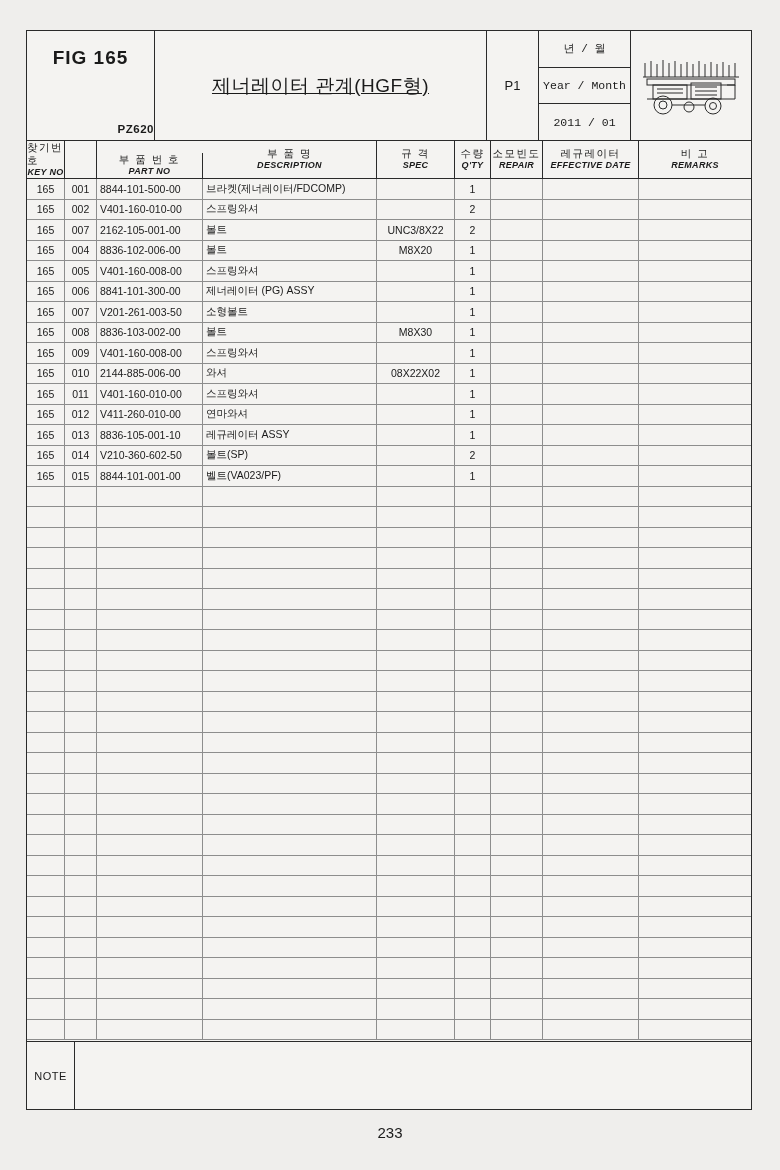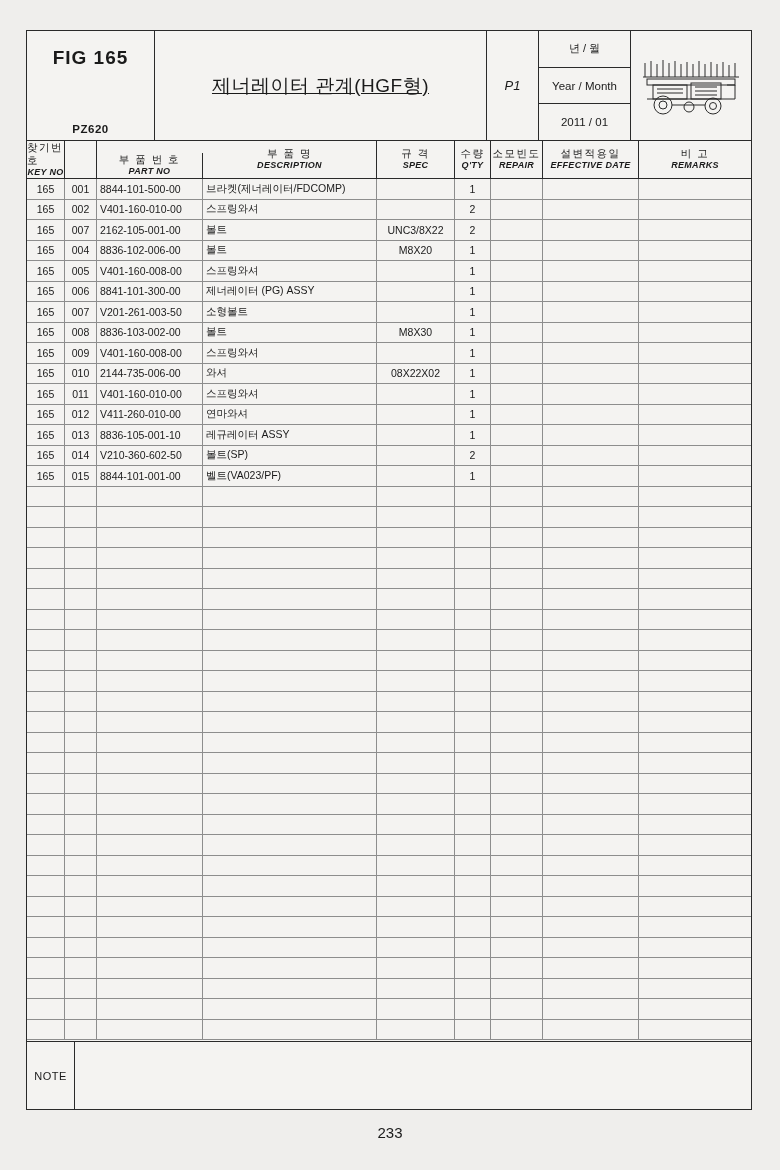--- a/index.html
+++ b/index.html
@@ -36,21 +36,21 @@
     text-align:center;
     font-size:19px;
     font-weight:bold;
     letter-spacing:1px;
     margin-top:16px;
   }
   .fig-model{
     position:absolute;
     bottom:5px;
     width:100%;
-    text-align:center;
+    text-align:right;
     font-size:11.5px;
     font-weight:bold;
     letter-spacing:0.5px;
   }
   .hdr-title{
     flex:1;
     border-right:1px solid #2a2a2a;
     display:flex;
     align-items:center;
     justify-content:center;
@@ -60,28 +60,28 @@
     text-decoration:underline;
   }
   .hdr-page{
     width:52px;
     border-right:1px solid #2a2a2a;
     display:flex;
     align-items:center;
     justify-content:center;
     font-size:13px;
     box-sizing:border-box;
-    font-style:italic;
   }
   .hdr-date{
     width:92px;
     border-right:1px solid #2a2a2a;
     display:flex;
     flex-direction:column;
     box-sizing:border-box;
+    font-family:Liberation Mono, monospace;
   }
   .hdr-date div{
     flex:1;
     display:flex;
     align-items:center;
     justify-content:center;
     font-size:11.5px;
   }
   .hdr-date .d1{border-bottom:1px solid #2a2a2a;font-size:11px;}
   .hdr-date .d2{border-bottom:1px solid #2a2a2a;font-size:11.5px;}
@@ -240,21 +240,21 @@
     </div>
     <div class="c-qty">
       <span class="ch-kr">수량</span>
       <span class="ch-en">Q'TY</span>
     </div>
     <div class="c-rep">
       <span class="ch-kr">소모빈도</span>
       <span class="ch-en">REPAIR</span>
     </div>
     <div class="c-eff">
-      <span class="ch-kr">설변적용일</span>
+      <span class="ch-kr">레규레이터</span>
       <span class="ch-en">EFFECTIVE DATE</span>
     </div>
     <div class="c-rem">
       <span class="ch-kr">비    고</span>
       <span class="ch-en">REMARKS</span>
     </div>
   </div>
 
   <div class="rows" id="rows">
       <div class="row">
@@ -352,21 +352,21 @@
         <div class="r-desc">스프링와셔</div>
         <div class="r-spec"></div>
         <div class="r-qty">1</div>
         <div class="r-rep"></div>
         <div class="r-eff"></div>
         <div class="r-rem"></div>
       </div>
       <div class="row">
         <div class="r-key">165</div>
         <div class="r-idx">010</div>
-        <div class="r-part">2144-735-006-00</div>
+        <div class="r-part">2144-885-006-00</div>
         <div class="r-desc">와셔</div>
         <div class="r-spec">08X22X02</div>
         <div class="r-qty">1</div>
         <div class="r-rep"></div>
         <div class="r-eff"></div>
         <div class="r-rem"></div>
       </div>
       <div class="row">
         <div class="r-key">165</div>
         <div class="r-idx">011</div>

